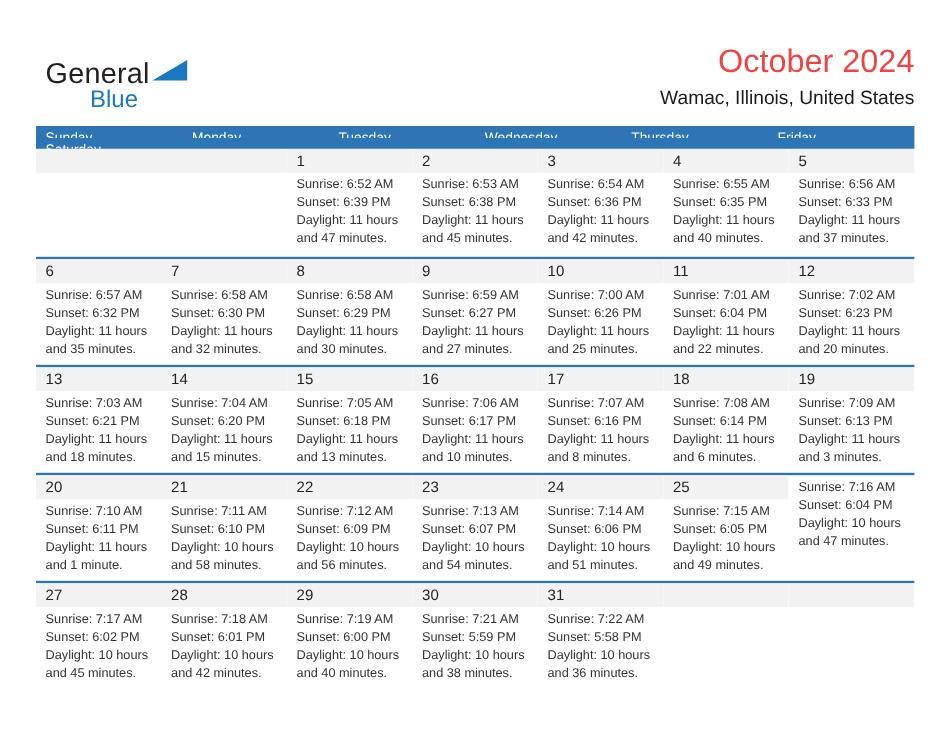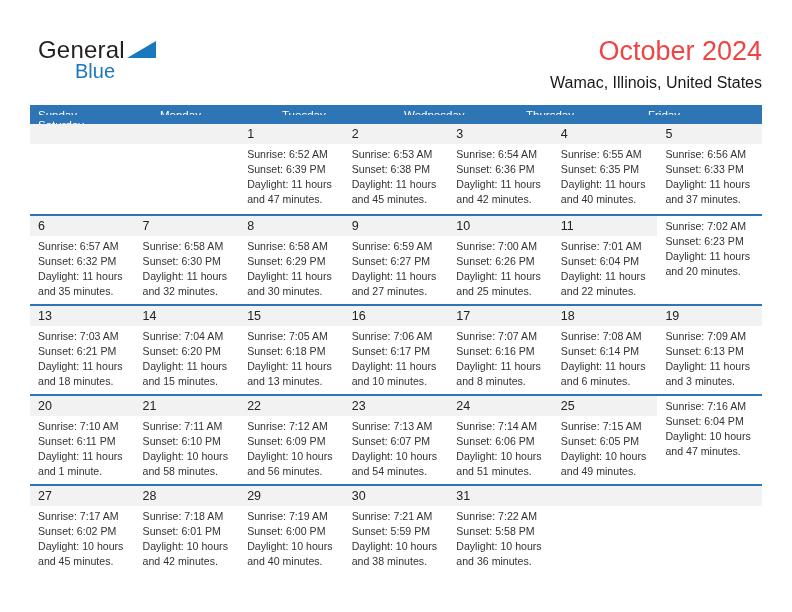--- a/index.html
+++ b/index.html
@@ -24,21 +24,22 @@
     top: 38px;
     width: 120px;
     height: 48px;
   }
   .logo-line1 {
     font-size: 24px;
     letter-spacing: 0.2px;
     color: #231f20;
     line-height: 24px;
     display: flex;
-    align-items: center;
+    align-items: flex-start;
+    margin-top: 12px;
   }
   .logo-triangle {
     display: inline-block;
     width: 0;
     height: 0;
     border-bottom: 17px solid var(--logo-blue, #1879BF);
     border-left: 29px solid transparent;
     margin-left: 2px;
     margin-bottom: 1px;
   }
@@ -250,20 +251,21 @@
           <div class="day-cell">
             <div class="day-number-band">11</div>
             <div class="day-details">
               <div>Sunrise: 7:01 AM</div>
               <div>Sunset: 6:04 PM</div>
               <div>Daylight: 11 hours</div>
               <div>and 22 minutes.</div>
             </div>
           </div>
           <div class="day-cell">
+            <div class="day-number-band">12</div>
             <div class="day-details">
               <div>Sunrise: 7:02 AM</div>
               <div>Sunset: 6:23 PM</div>
               <div>Daylight: 11 hours</div>
               <div>and 20 minutes.</div>
             </div>
           </div>
         </div>
         <div class="week-row">
           <div class="day-cell">

